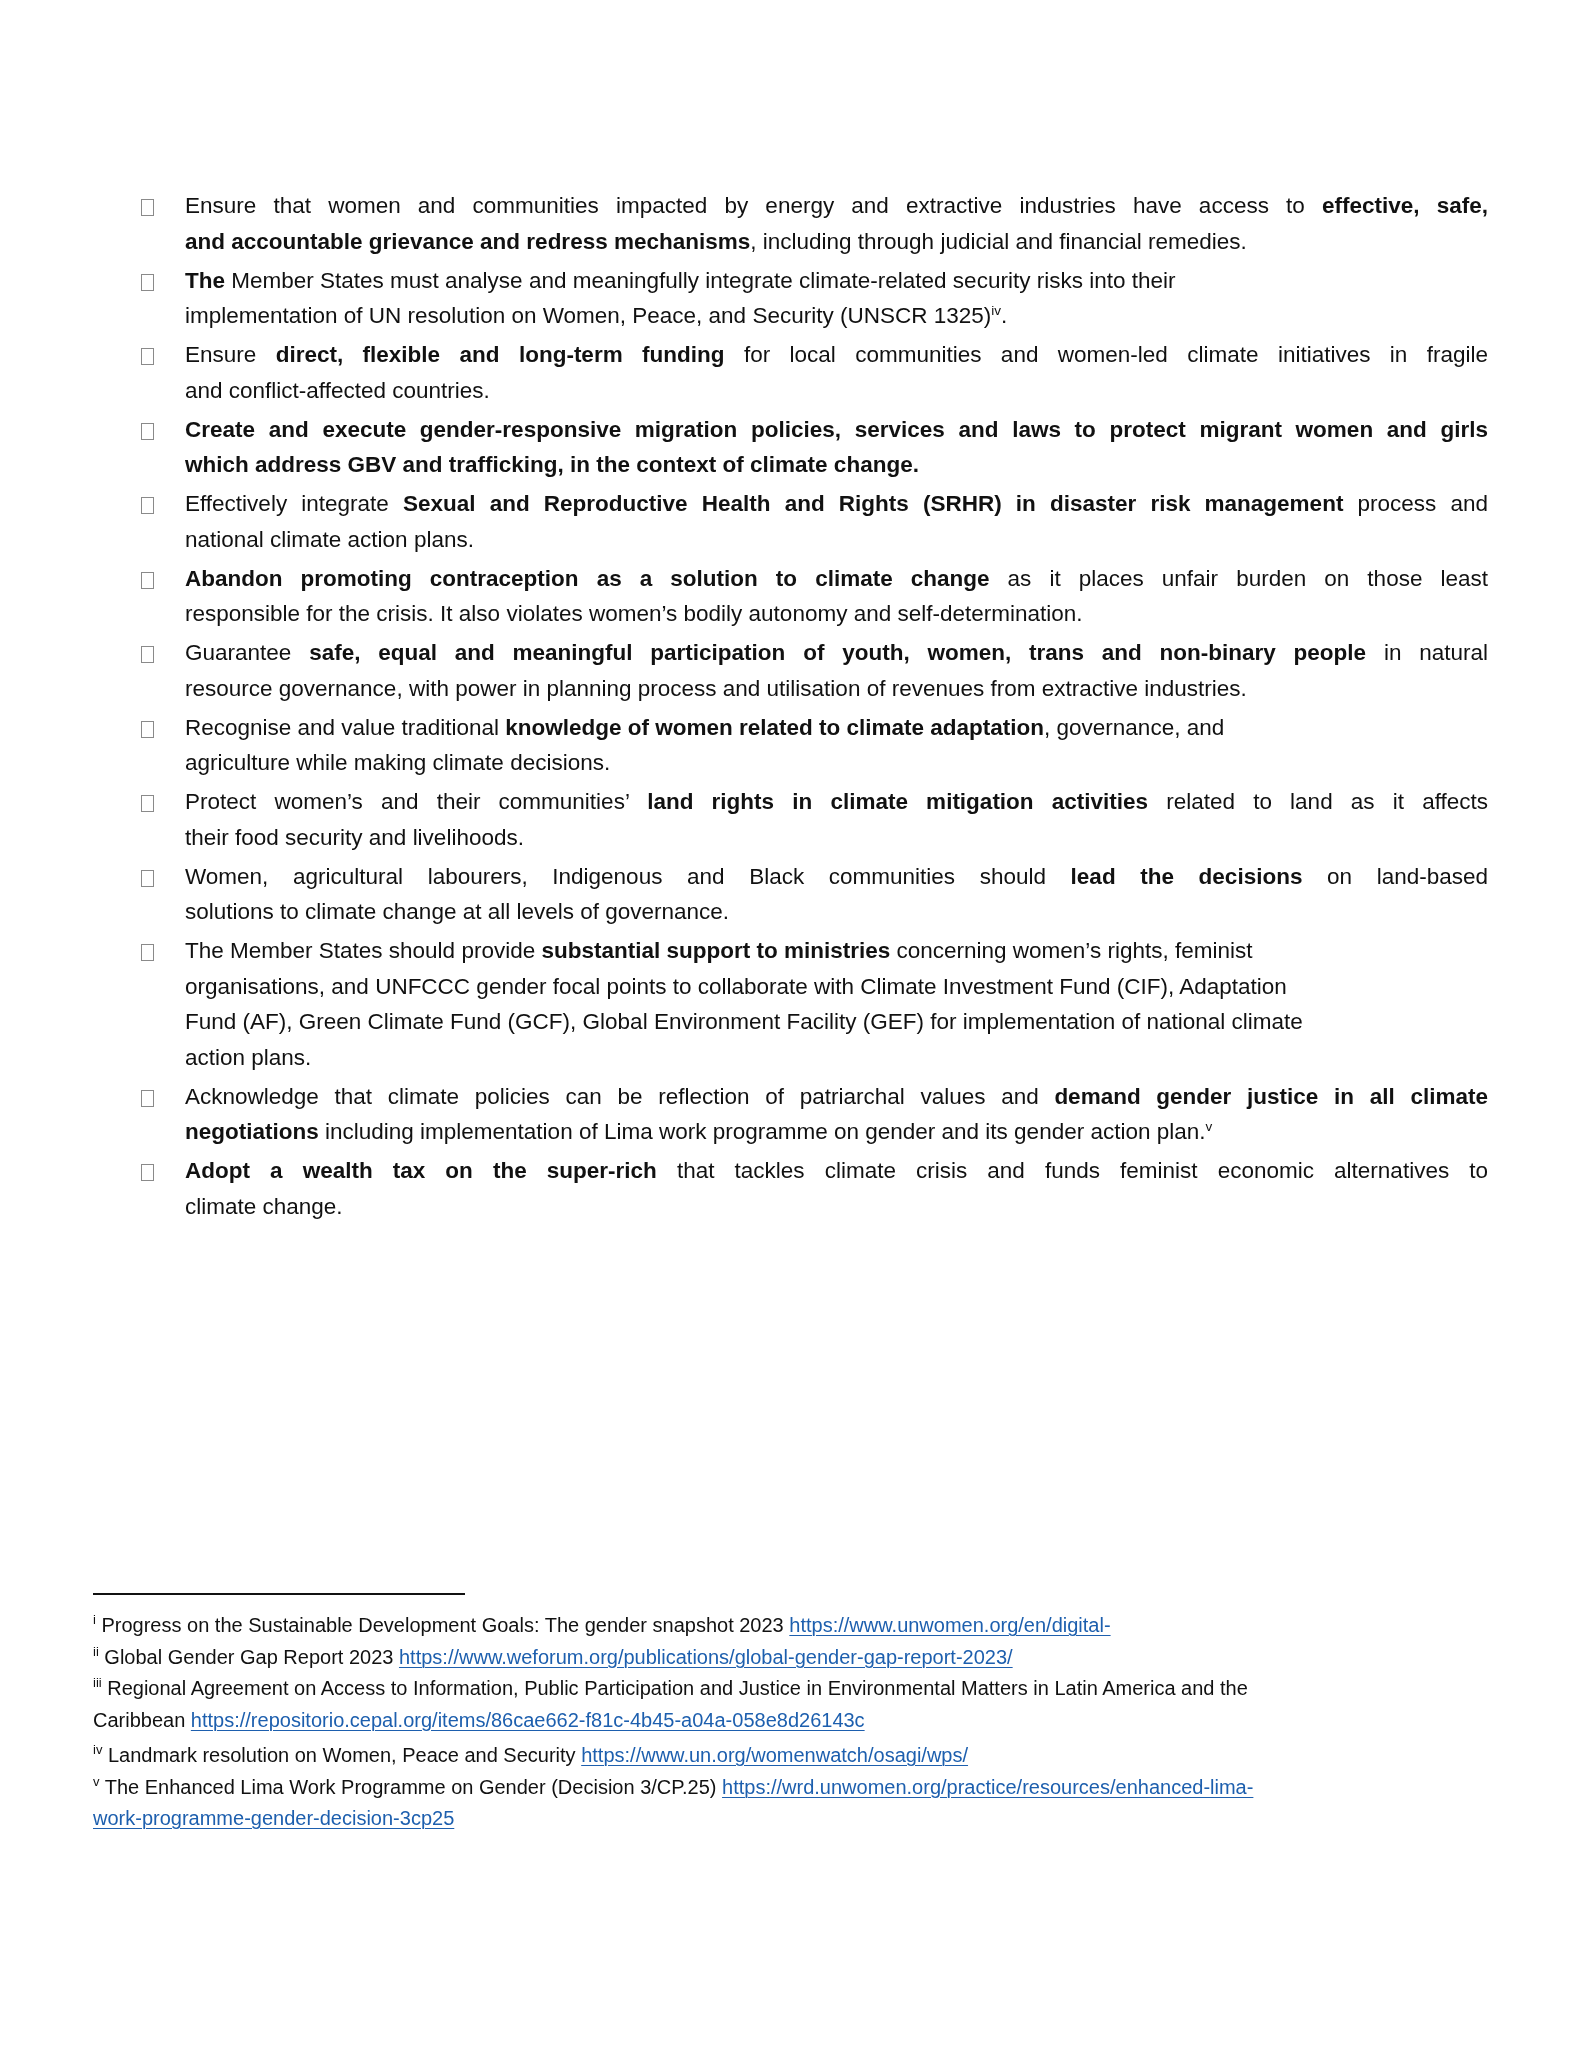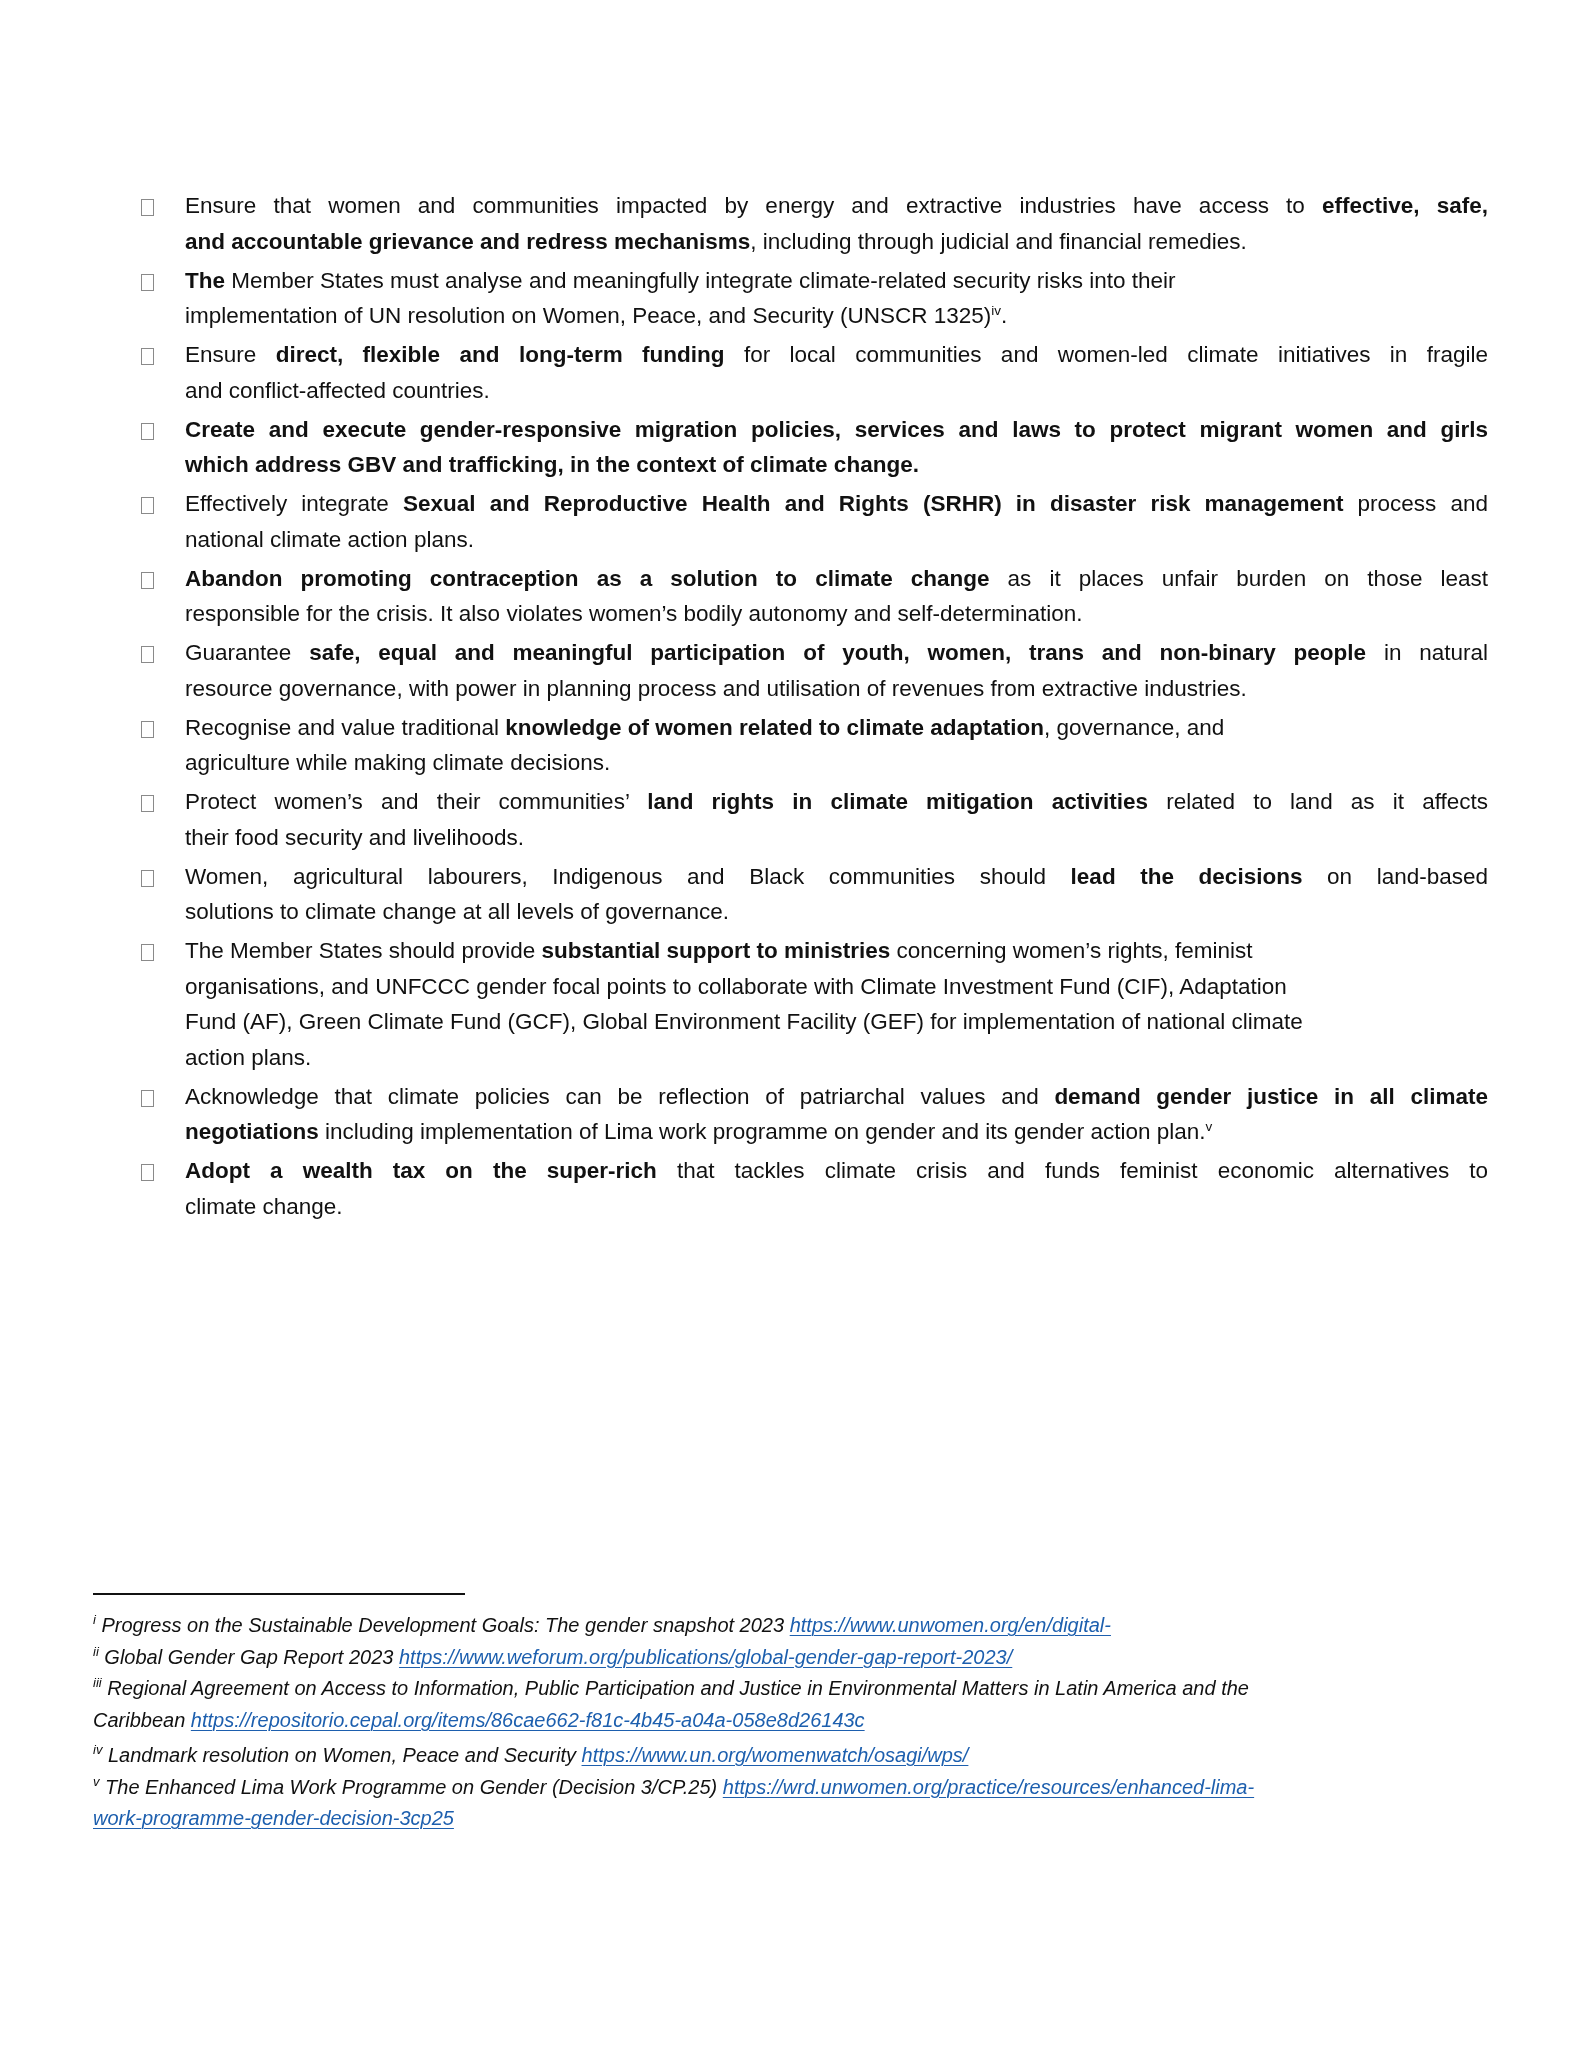--- a/index.html
+++ b/index.html
@@ -19,21 +19,21 @@
   .line {
     margin-left: 185px; width: 1303px;
     font-size: 22.5px; line-height: 35.5px; height: 35.5px;
     white-space: nowrap; overflow: visible;
   }
   .line.just { text-align: justify; text-align-last: justify; white-space: normal; }
   .line b { font-weight: bold; }
   sup { font-size: 0.6em; line-height: 0; vertical-align: super; }
   .sep { position: absolute; left: 93px; top: 1577px; width: 372px; height: 0; border-top: 2px solid #111; }
   .notes { position: absolute; left: 93px; top: 1594px; width: 1400px; }
-  .fn-line { font-size: 20px; line-height: 31.5px; height: 31.5px; white-space: nowrap; font-style: italic; }
+  .fn-line { font-size: 20px; line-height: 31.5px; height: 31.5px; white-space: nowrap; }
   .fn-line.gap { margin-top: 4px; }
   .fn-line a { color: #1d5fae; text-decoration: underline; text-decoration-thickness: 1px; text-underline-offset: 3px; }
   .fn-line sup { font-size: 0.65em; }
 </style>
 </head>
 <body>
 
 <div class="page">
   <div class="list" id="rec-list">
       <div class="item">

